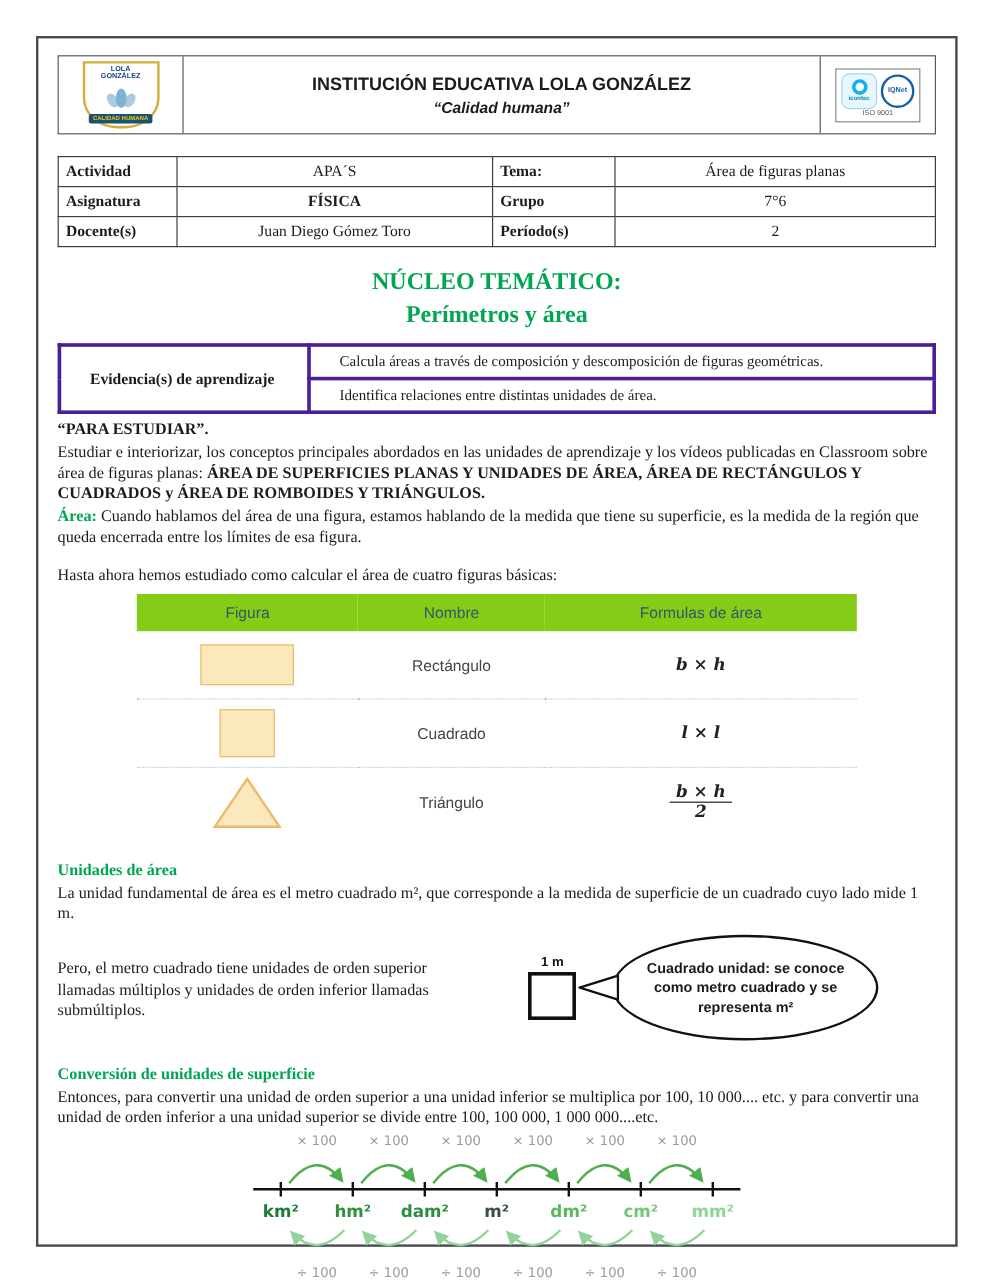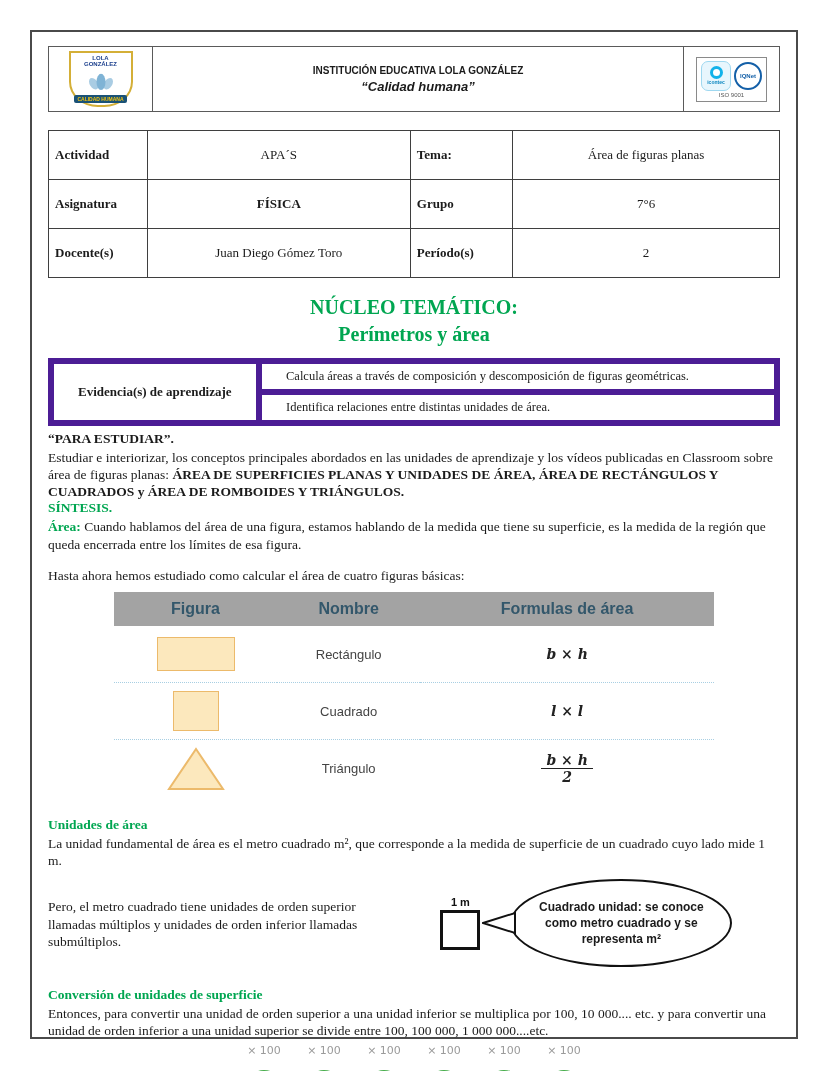--- a/index.html
+++ b/index.html
@@ -6,56 +6,56 @@
   html,body{width:828px;height:1071px;background:#ffffff}
   body{font-family:"Liberation Serif",serif;color:#1b1b1b;position:relative;font-size:13.5px}
   .frame{position:absolute;left:30px;top:30px;right:30px;bottom:32px;border:2px solid #4a4a4a;padding:14px 16px 8px;background:#fff}
 
   
   .hdr{display:grid;grid-template-columns:104px 1fr 96px;border:1px solid #5a5a5a;height:66px}
   .hdr>div{display:flex;align-items:center;justify-content:center}
   .hdr-left{border-right:1px solid #5a5a5a}
   .hdr-right{border-left:1px solid #5a5a5a}
   .hdr-center{flex-direction:column;gap:3px}
-  .school-name{font-family:"Liberation Sans",sans-serif;font-weight:bold;font-size:10px}
+  .school-name{font-family:"Liberation Sans",sans-serif;font-weight:bold;font-size:15px}
   .motto{font-family:"Liberation Sans",sans-serif;font-weight:bold;font-style:italic;font-size:13px}
   .crest{width:64px;height:56px;border:2px solid #d4af37;border-radius:0 0 45% 45%;display:flex;flex-direction:column;align-items:center;justify-content:space-between;padding:2px 1px;background:#fff}
   .crest-name{font-family:"Liberation Sans",sans-serif;font-size:6px;font-weight:bold;color:#1a3e8c;line-height:1.05;text-align:center}
   .crest-banner{font-family:"Liberation Sans",sans-serif;font-size:5px;font-weight:bold;color:#f1c40f;background:#1a5276;padding:1px 3px;border-radius:2px;white-space:nowrap}
   .badge-box{border:1px solid #8a8a8a;padding:3px 4px;display:flex;flex-direction:column;align-items:center;gap:1px;background:#fff}
   .badge-row{display:flex;gap:3px;align-items:center}
   .icontec{width:30px;height:30px;border-radius:7px;background:#e8f6fd;border:1px solid #9fd8f0;display:flex;flex-direction:column;align-items:center;justify-content:center}
   .icontec .swirl{width:13px;height:13px;border:3px solid #12b2ea;border-radius:50%;background:#fff}
   .icontec .ic-label{font-family:"Liberation Sans",sans-serif;font-size:5px;color:#0a86c0;font-weight:bold}
   .iqnet{width:28px;height:28px;border-radius:50%;border:2px solid #1460a8;display:flex;align-items:center;justify-content:center;font-family:"Liberation Sans",sans-serif;font-size:6px;font-weight:bold;color:#1460a8;background:#fff}
   .iso-caption{font-family:"Liberation Sans",sans-serif;font-size:6px;color:#555}
 
   
   table.info{width:100%;border-collapse:collapse;margin-top:18px;font-size:13px}
-  table.info td{border:1px solid #3f3f3f;padding:16px 6px;height:18px}
+  table.info td{border:1px solid #3f3f3f;padding:4px 6px;height:18px}
   table.info td.lbl{font-weight:bold;width:13.5%}
   table.info td.v1{width:36%;text-align:center}
   table.info td.lbl2{font-weight:bold;width:14%}
   table.info td.v2{text-align:center}
 
   .nucleo{text-align:center;margin:16px 0 10px;color:#00A651;font-weight:bold;font-size:20px;line-height:1.35}
 
   table.evid{width:100%;border-collapse:collapse;font-size:12.5px}
-  table.evid td{border:6px solid #4c1d95;padding:5px 24px}
+  table.evid td{border:3px solid #4c1d95;padding:5px 24px}
   table.evid td.elabel{width:208px;font-weight:bold;font-size:13px}
 
   .p{line-height:1.27;margin-top:2px}
   .bold{font-weight:bold}
   .green{color:#00A651;font-weight:bold}
   .h-green{color:#00A651;font-weight:bold;margin-top:20px}
   .para-heading{font-weight:bold;margin-top:5px}
 
   
   table.figs{width:600px;margin:8px auto 6px;border-collapse:collapse;font-family:"Liberation Sans",sans-serif;background:#fff}
-  table.figs th{background:#a3a3a3;color:#33576b;font-size:16px;padding:8px 4px;font-weight:bold}
+  table.figs th{background:#84cc16;color:#33576b;font-size:13px;padding:8px 4px;font-weight:normal}
   table.figs td{text-align:center;vertical-align:middle;height:57px;border-bottom:1.5px dotted #a8cfe3;color:#444;font-size:13px}
   table.figs tr:last-child td{border-bottom:none}
   .formula{font-family:"DejaVu Serif",serif;font-style:italic;font-size:14px;color:#222;font-weight:700}
   .frac{display:inline-block;text-align:center;vertical-align:middle;line-height:1.15}
   .frac .num{display:block;border-bottom:1.3px solid #222;padding:0 5px}
   .shape-rect{width:78px;height:34px;background:#fce8bd;border:1.6px solid #ecba6b;margin:0 auto}
   .shape-square{width:46px;height:40px;background:#fce8bd;border:1.6px solid #ecba6b;margin:0 auto}
   .shape-para{width:74px;height:32px;background:#fce8bd;border:1.6px solid #ecba6b;transform:skewX(-22deg);margin:0 auto}
 
   
@@ -144,21 +144,20 @@
       <td>Calcula áreas a través de composición y descomposición de figuras geométricas.</td>
     </tr>
     <tr>
       <td>Identifica relaciones entre distintas unidades de área.</td>
     </tr>
   </tbody>
     </table>
 
   <div class="para-heading">“PARA ESTUDIAR”.</div>
   <div class="p"><span>Estudiar e interiorizar, los conceptos principales abordados en las unidades de aprendizaje y los vídeos publicadas en Classroom sobre área de figuras planas: </span><span class="bold">ÁREA DE SUPERFICIES PLANAS Y UNIDADES DE ÁREA, ÁREA DE RECTÁNGULOS Y CUADRADOS y ÁREA DE ROMBOIDES Y TRIÁNGULOS.</span></div>
-  <div class="green">SÍNTESIS.</div>
   <div class="p"><span class="green">Área:</span><span> Cuando hablamos del área de una figura, estamos hablando de la medida que tiene su superficie, es la medida de la región que queda encerrada entre los límites de esa figura.</span></div>
   <div class="p" style="margin-top:14px">Hasta ahora hemos estudiado como calcular el área de cuatro figuras básicas:</div>
 
   <table class="figs">
     <tbody>
         <tr>
       <th>Figura</th>
       <th>Nombre</th>
       <th>Formulas de área</th>
     </tr>

